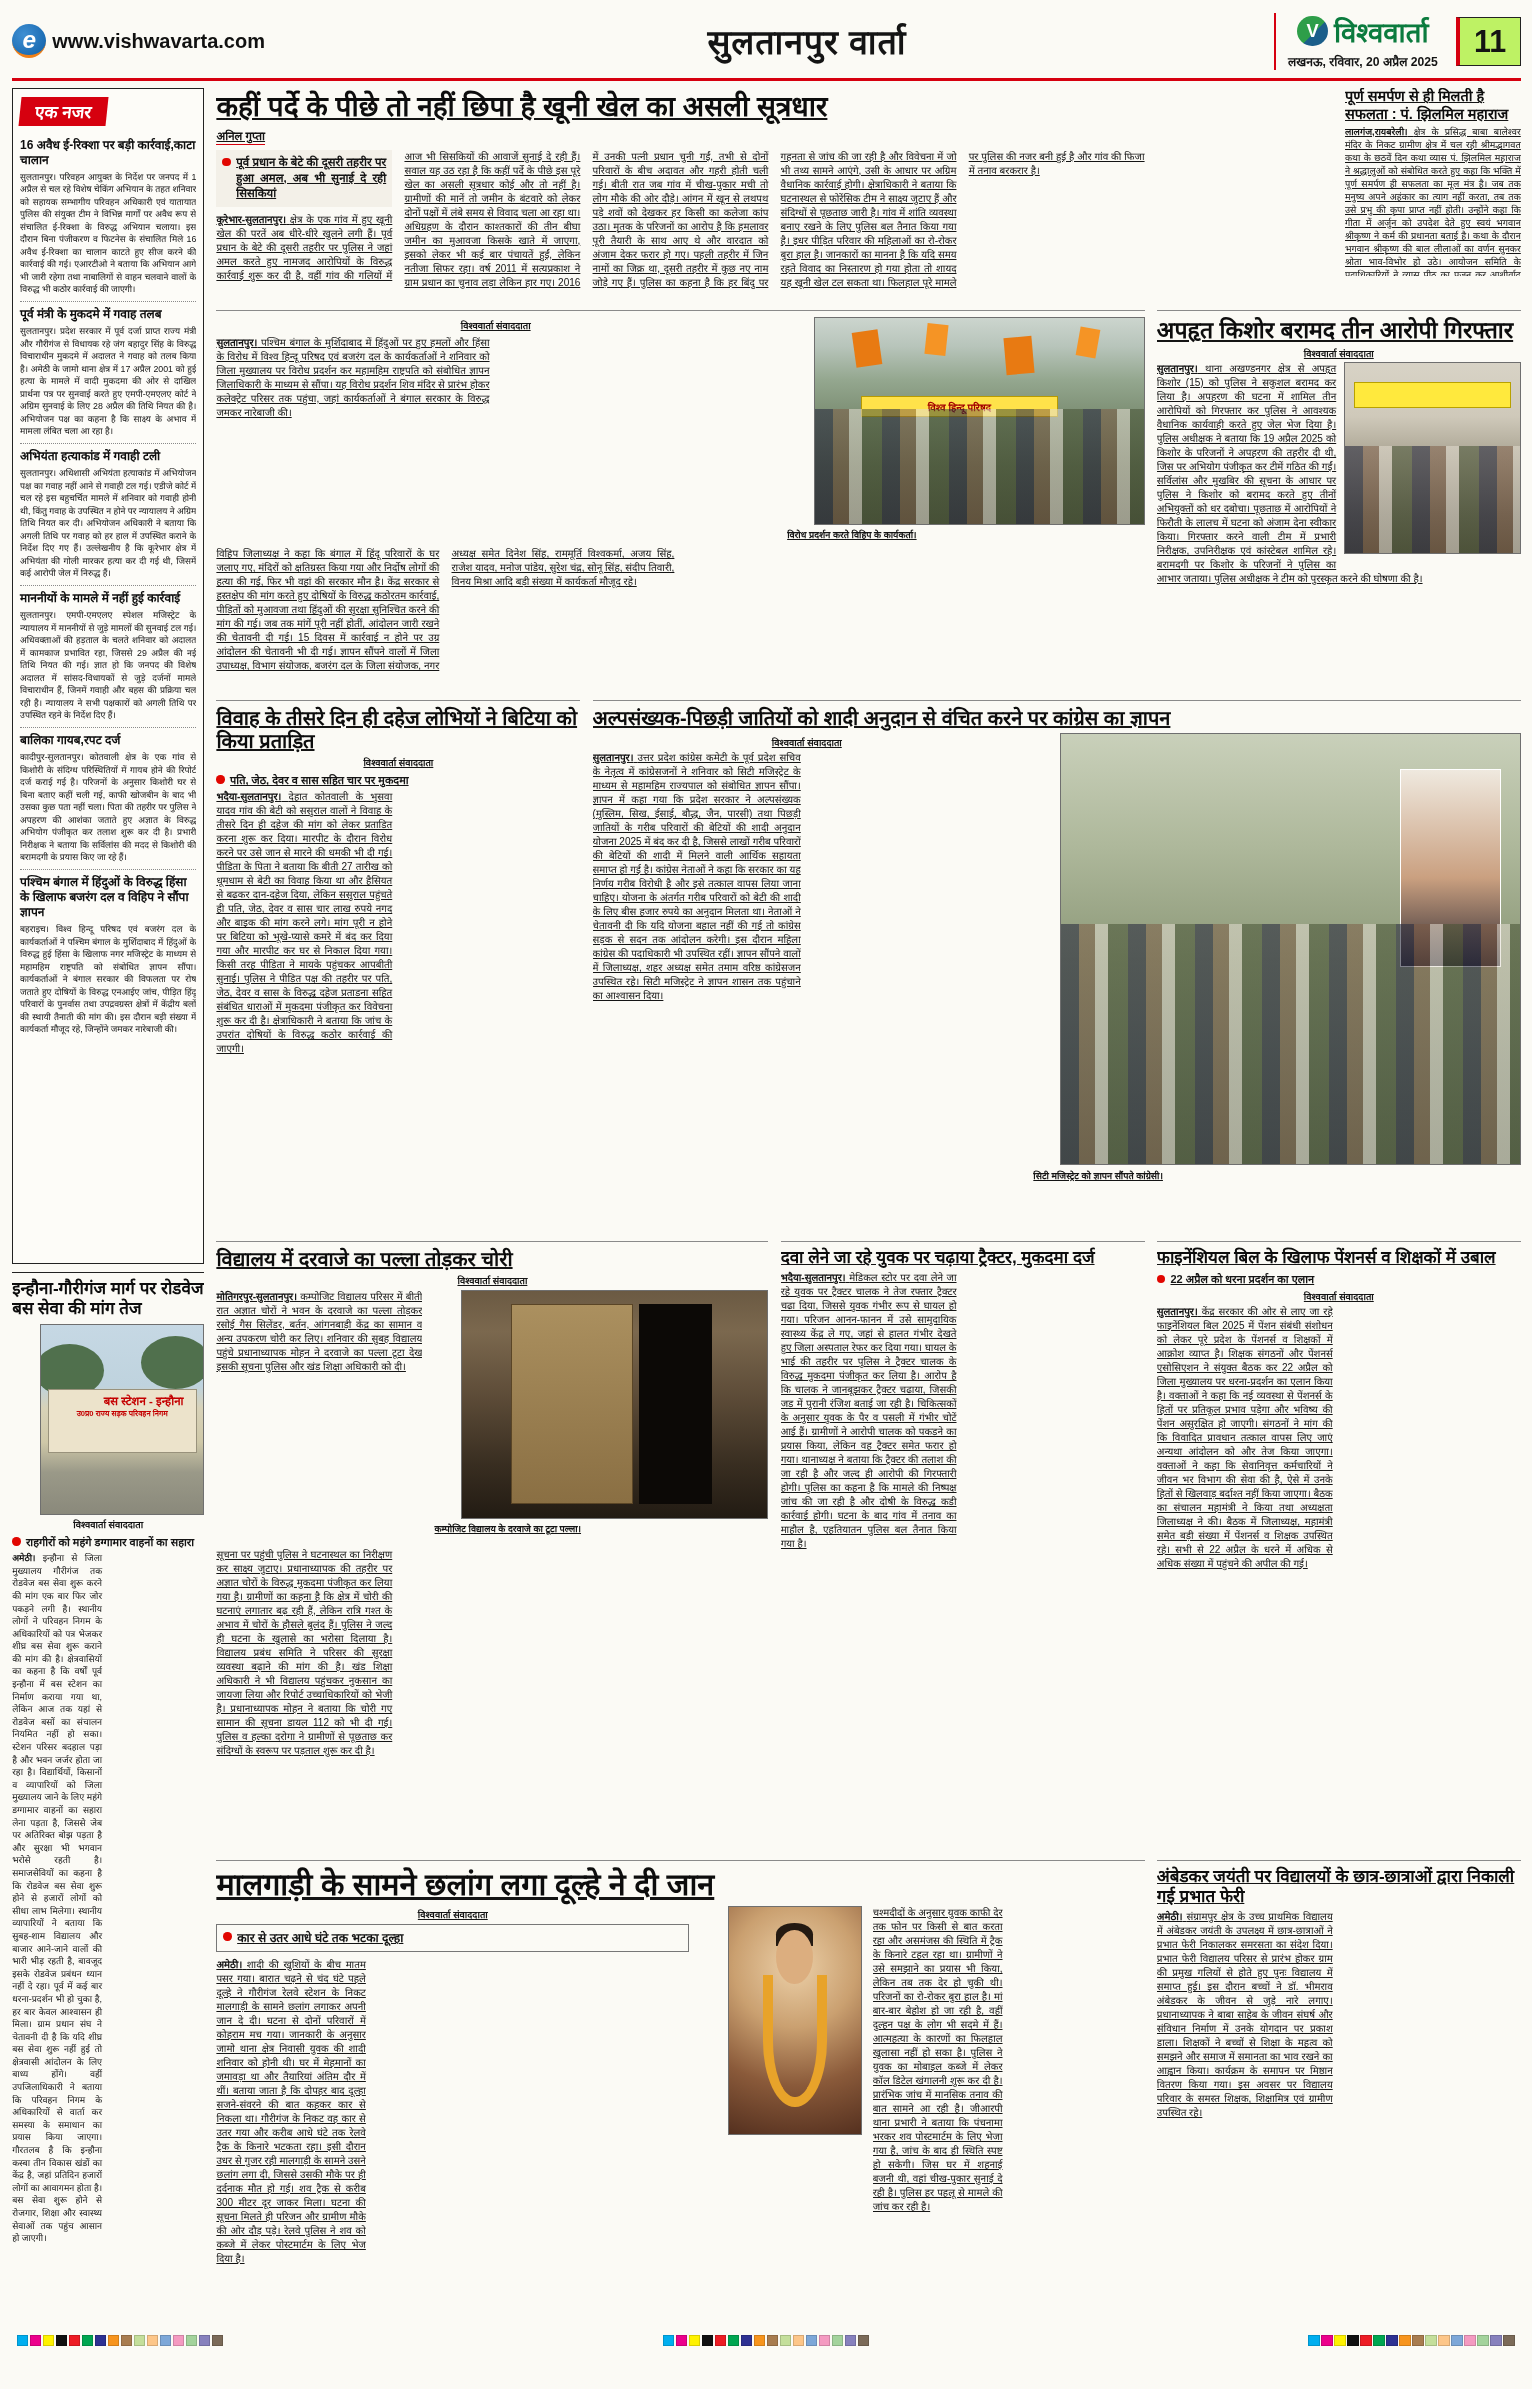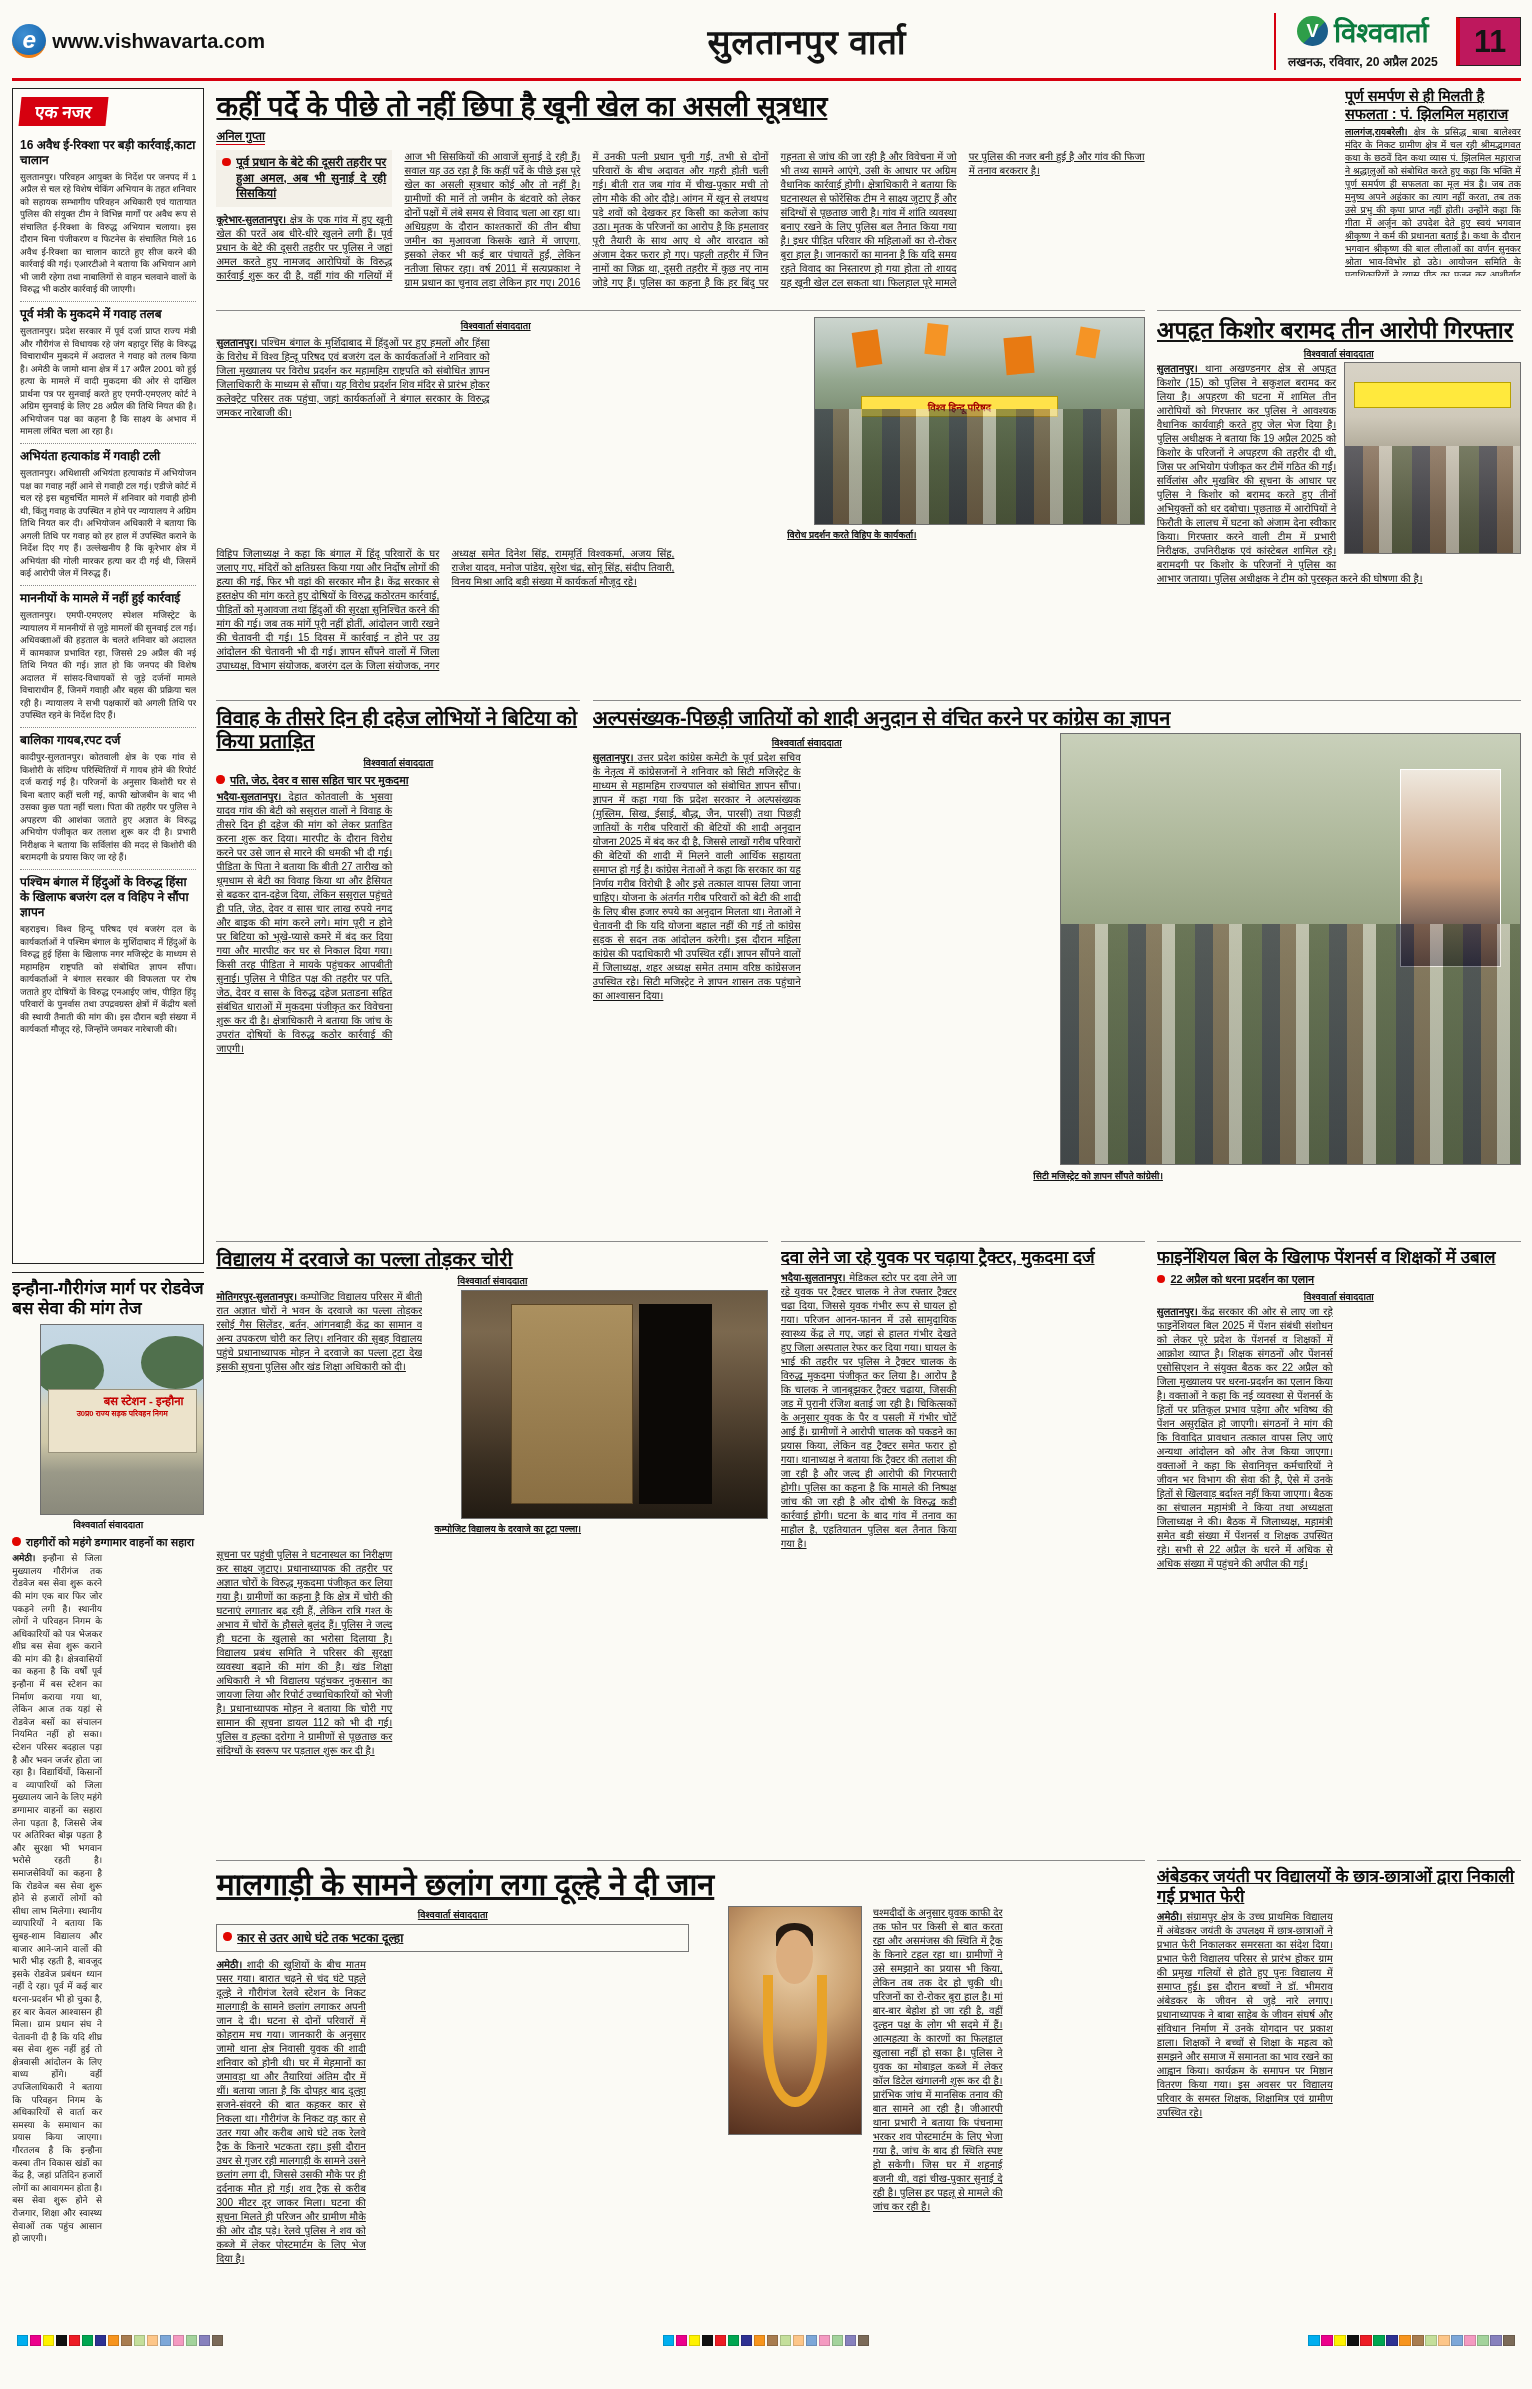--- a/index.html
+++ b/index.html
@@ -28,21 +28,21 @@
   .v-logo {
     width:30.5px; height:30.5px; border-radius:50%;
     background:linear-gradient(135deg,#2e9e49 0%, #2e9e49 55%, #1b5e8a 56%, #1b5e8a 100%);
     color:#fff; font-weight:bold; font-size:18.3px;
     display:flex; align-items:center; justify-content:center;
   }
   .brand-name { font-size:27.5px; font-weight:bold; color:#0b7b3e; }
   .mh-date { font-size:12.2px; font-weight:bold; margin-top:3.1px; }
   .pageno-box {
     margin-left:7.6px; border:1.5px solid #222; border-left:4.6px solid #d6000f;
-    font-size:30.5px; font-weight:bold; padding:6.1px 13.7px; background:#be185d;
+    font-size:30.5px; font-weight:bold; padding:6.1px 13.7px; background:#bef264;
   }
   .red-rule { height:3.1px; background:#d6000f; margin:4.6px 0 7.6px 0; }
   
   .content { display:flex; gap:12.2px; height:2237px; }
   .rail { width:192px; flex:none; display:flex; flex-direction:column; gap:7.6px; }
   .main-grid {
     flex:1; display:grid;
     grid-template-columns:repeat(14,1fr);
     grid-template-rows:214px 382px 534px 611px 458px;
     gap:7.6px 12.2px;

